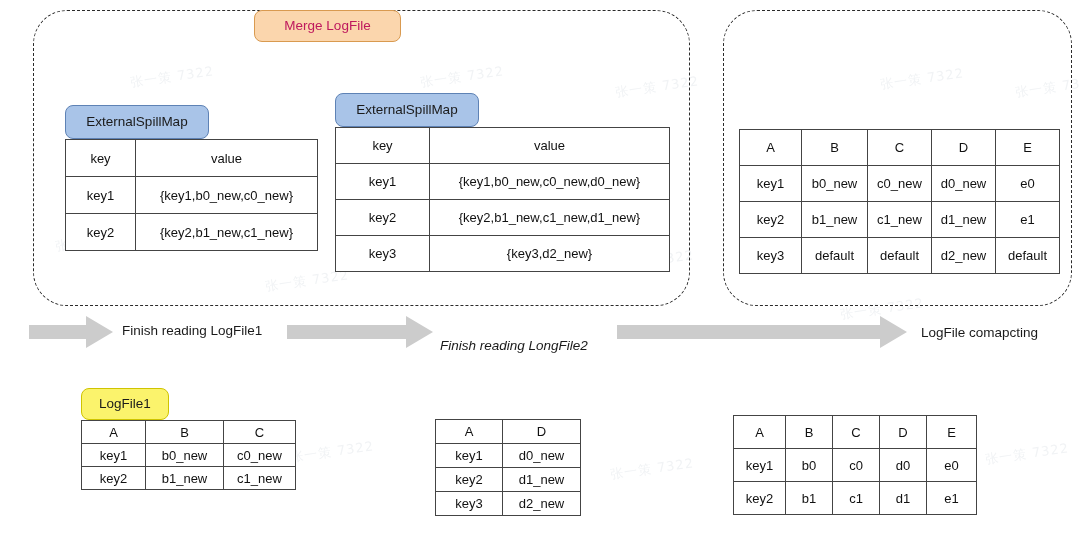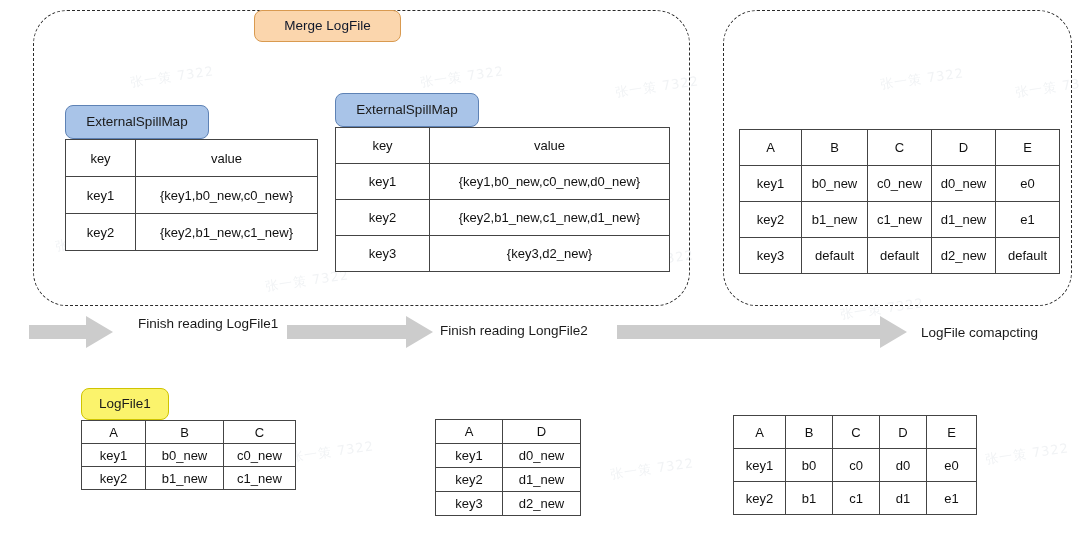--- a/index.html
+++ b/index.html
@@ -39,21 +39,21 @@
   .badge{
     position:absolute;
     box-sizing:border-box;
     display:flex;align-items:center;justify-content:center;
     border-radius:8px;
     font-size:13.5px;
     line-height:1;
     white-space:nowrap;
     z-index:5;
   }
-  .badge-orange{background:#fbd6ad;border:1.4px solid #d99a50;color:#0f172a;}
+  .badge-orange{background:#fbd6ad;border:1.4px solid #d99a50;color:#be185d;}
   .badge-blue{background:#a9c4e8;border:1.4px solid #5e82b5;color:#1a1a1a;}
   .badge-yellow{background:#fbf36c;border:1.4px solid #cfc400;color:#1a1a1a;}
 
   
   .tbl{
     position:absolute;
     border-collapse:collapse;
     background:#fff;
     table-layout:fixed;
     z-index:4;
@@ -192,28 +192,28 @@
           <td>default</td>
         </tr>
       </tbody>
   </table>
 
   <div class="arrow" style="left:29px;top:316px;">
     <svg width="84" height="32" viewBox="0 0 84 32">
       <polygon points="0,9 57,9 57,0 84,16 57,32 57,23 0,23" fill="#cccccc"></polygon>
     </svg>
   </div>
-  <div class="steplabel" style="left:122px;top:316px;margin-left:16px;">Finish reading LogFile1</div>
+  <div class="steplabel" style="left:122px;top:323px;">Finish reading LogFile1</div>
 
   <div class="arrow" style="left:287px;top:316px;">
     <svg width="146" height="32" viewBox="0 0 146 32">
       <polygon points="0,9 119,9 119,0 146,16 119,32 119,23 0,23" fill="#cccccc"></polygon>
     </svg>
   </div>
-  <div class="steplabel" style="left:440px;top:323px;">Finish reading LongFile2</div>
+  <div class="steplabel" style="left:440px;top:338px;font-style:italic;">Finish reading LongFile2</div>
 
   <div class="arrow" style="left:617px;top:316px;">
     <svg width="290" height="32" viewBox="0 0 290 32">
       <polygon points="0,9 263,9 263,0 290,16 263,32 263,23 0,23" fill="#cccccc"></polygon>
     </svg>
   </div>
   <div class="steplabel" style="left:921px;top:325px;">LogFile comapcting</div>
 
   <div class="badge badge-yellow" style="left:81px;top:388px;width:88px;height:32px;">LogFile1</div>
   <table class="tbl" id="tbl-logfile1" style="left:81px;top:420px;width:214px;">

